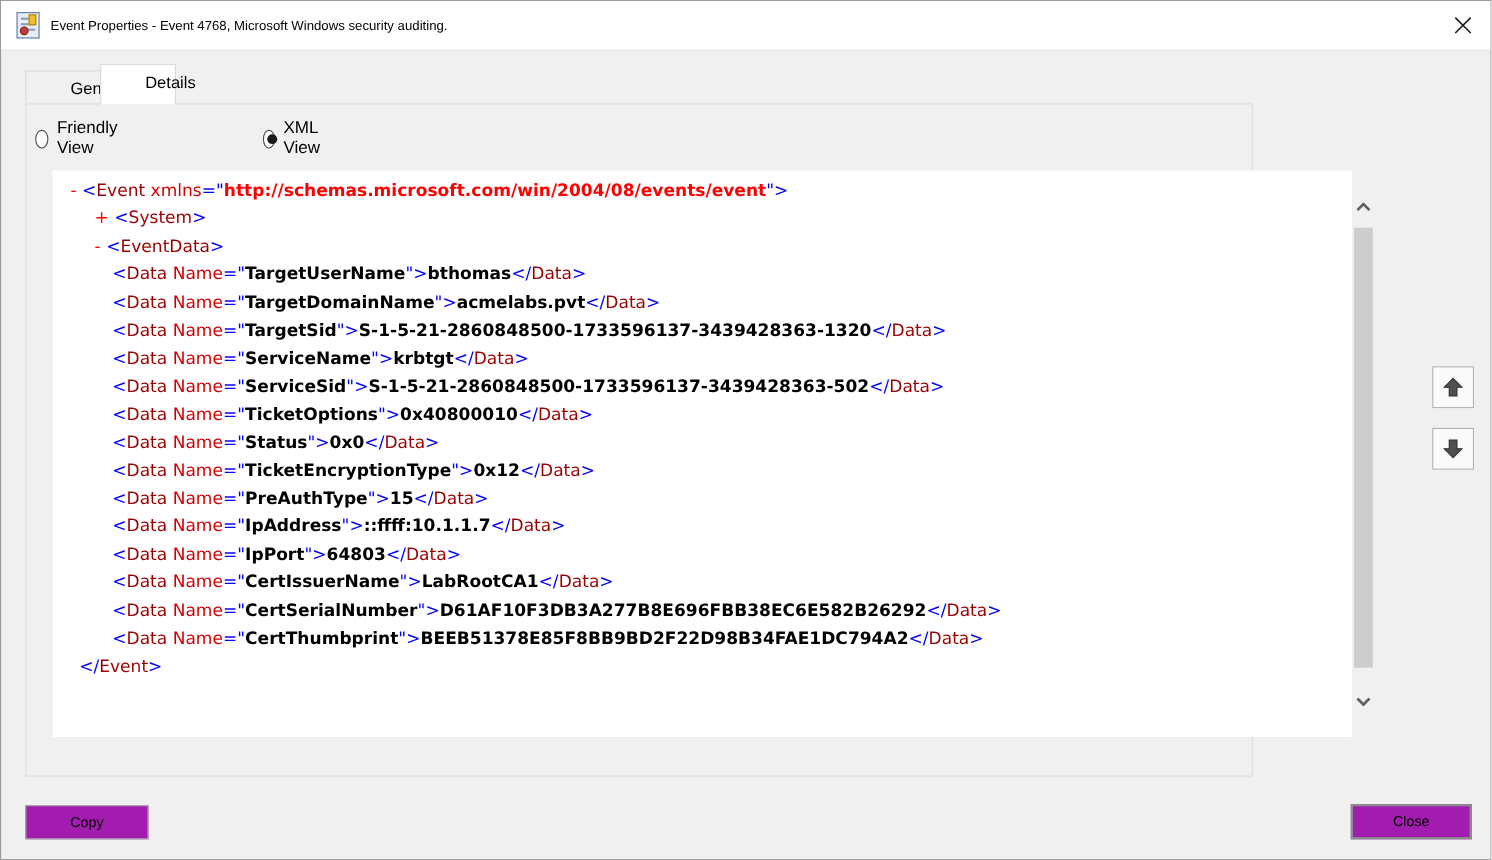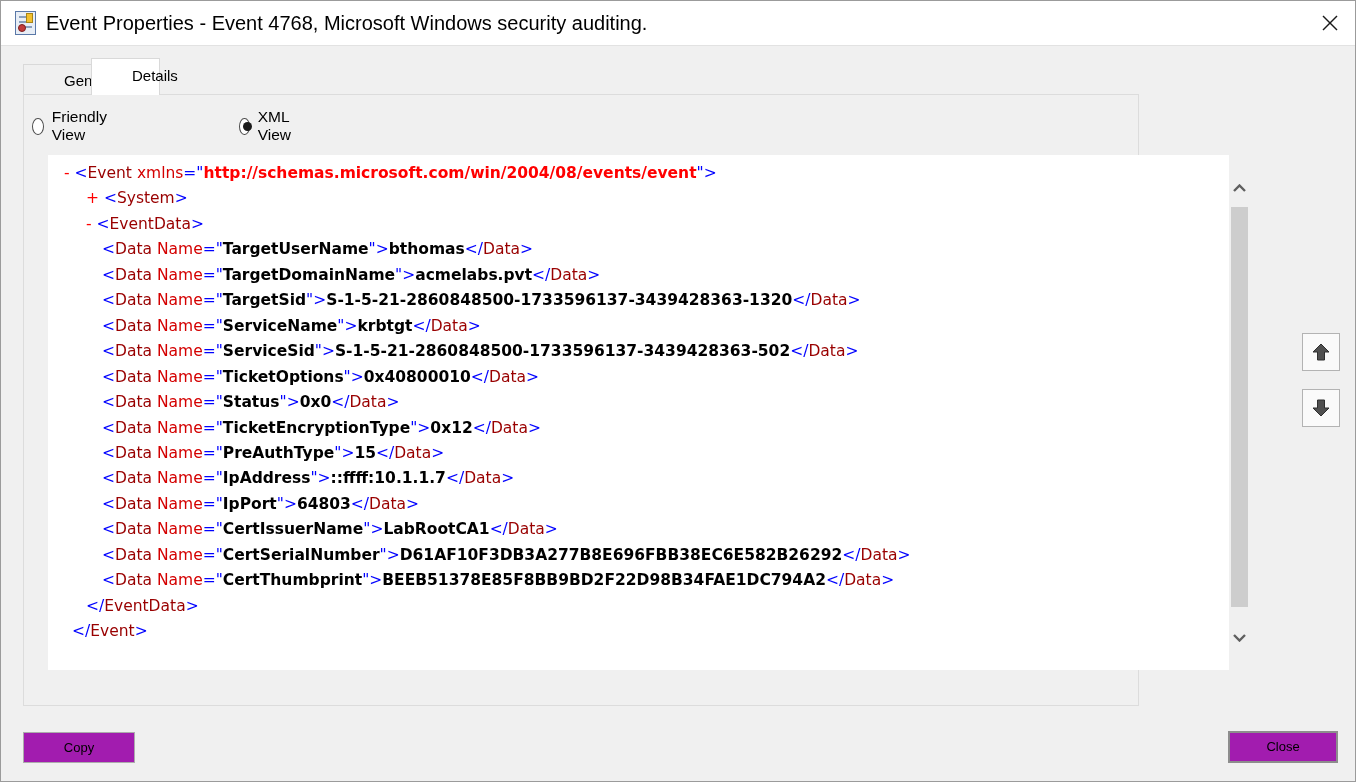--- a/index.html
+++ b/index.html
@@ -13,21 +13,21 @@
   .titlebar { position:absolute; left:0; top:0; width:100%; height:45px;
               background:#ffffff; border-bottom:1px solid #e2e2e2;
               display:flex; align-items:center; }
   .title-icon { position:relative; width:21px; height:24px; margin-left:14px;
                 background:#e8eef6; border:1px solid #5a78a8; }
   .title-icon .ln { position:absolute; left:3px; right:3px; height:2px; background:#8aa0bd; }
   .title-icon .dot-red { position:absolute; left:2px; bottom:2px; width:8px; height:8px;
                          background:#c23b3b; border-radius:50%; border:1px solid #7d1f1f; }
   .title-icon .dot-yellow { position:absolute; right:2px; top:1px; width:7px; height:10px;
                             background:#f2c02e; border:1px solid #a88416; }
-  .title-text { margin-left:10px; font-size:20px; color:#000; }
+  .title-text { margin-left:10px; font-size:12px; color:#000; }
   .close-x { position:absolute; right:14px; top:11px; width:22px; height:22px;
              cursor:pointer; display:flex; align-items:center; justify-content:center; }
 
   
   .tab { position:absolute; font-size:15px; color:#000; text-align:center;padding-left:40px; }
   .tab-inactive { left:22px; top:63px; width:69px; height:31px; line-height:31px;
                   background:#f0f0f0; border:1px solid #d9d9d9; border-bottom:none; z-index:1; }
   .tab-active { left:90px; top:57px; width:69px; height:37px; line-height:34px;
                 background:#ffffff; border:1px solid #d9d9d9; border-bottom:none; z-index:3; }
 
@@ -131,21 +131,20 @@
           <div class="xline" style="padding-left: 38px;"><span class="tok-p">&lt;</span><span class="tok-el">Data</span><span class="tok-p"> </span><span class="tok-at">Name</span><span class="tok-p">="</span><span class="tok-v">ServiceSid</span><span class="tok-p">"&gt;</span><span class="tok-v">S-1-5-21-2860848500-1733596137-3439428363-502</span><span class="tok-p">&lt;/</span><span class="tok-el">Data</span><span class="tok-p">&gt;</span></div>
           <div class="xline" style="padding-left: 38px;"><span class="tok-p">&lt;</span><span class="tok-el">Data</span><span class="tok-p"> </span><span class="tok-at">Name</span><span class="tok-p">="</span><span class="tok-v">TicketOptions</span><span class="tok-p">"&gt;</span><span class="tok-v">0x40800010</span><span class="tok-p">&lt;/</span><span class="tok-el">Data</span><span class="tok-p">&gt;</span></div>
           <div class="xline" style="padding-left: 38px;"><span class="tok-p">&lt;</span><span class="tok-el">Data</span><span class="tok-p"> </span><span class="tok-at">Name</span><span class="tok-p">="</span><span class="tok-v">Status</span><span class="tok-p">"&gt;</span><span class="tok-v">0x0</span><span class="tok-p">&lt;/</span><span class="tok-el">Data</span><span class="tok-p">&gt;</span></div>
           <div class="xline" style="padding-left: 38px;"><span class="tok-p">&lt;</span><span class="tok-el">Data</span><span class="tok-p"> </span><span class="tok-at">Name</span><span class="tok-p">="</span><span class="tok-v">TicketEncryptionType</span><span class="tok-p">"&gt;</span><span class="tok-v">0x12</span><span class="tok-p">&lt;/</span><span class="tok-el">Data</span><span class="tok-p">&gt;</span></div>
           <div class="xline" style="padding-left: 38px;"><span class="tok-p">&lt;</span><span class="tok-el">Data</span><span class="tok-p"> </span><span class="tok-at">Name</span><span class="tok-p">="</span><span class="tok-v">PreAuthType</span><span class="tok-p">"&gt;</span><span class="tok-v">15</span><span class="tok-p">&lt;/</span><span class="tok-el">Data</span><span class="tok-p">&gt;</span></div>
           <div class="xline" style="padding-left: 38px;"><span class="tok-p">&lt;</span><span class="tok-el">Data</span><span class="tok-p"> </span><span class="tok-at">Name</span><span class="tok-p">="</span><span class="tok-v">IpAddress</span><span class="tok-p">"&gt;</span><span class="tok-v">::ffff:10.1.1.7</span><span class="tok-p">&lt;/</span><span class="tok-el">Data</span><span class="tok-p">&gt;</span></div>
           <div class="xline" style="padding-left: 38px;"><span class="tok-p">&lt;</span><span class="tok-el">Data</span><span class="tok-p"> </span><span class="tok-at">Name</span><span class="tok-p">="</span><span class="tok-v">IpPort</span><span class="tok-p">"&gt;</span><span class="tok-v">64803</span><span class="tok-p">&lt;/</span><span class="tok-el">Data</span><span class="tok-p">&gt;</span></div>
           <div class="xline" style="padding-left: 38px;"><span class="tok-p">&lt;</span><span class="tok-el">Data</span><span class="tok-p"> </span><span class="tok-at">Name</span><span class="tok-p">="</span><span class="tok-v">CertIssuerName</span><span class="tok-p">"&gt;</span><span class="tok-v">LabRootCA1</span><span class="tok-p">&lt;/</span><span class="tok-el">Data</span><span class="tok-p">&gt;</span></div>
           <div class="xline" style="padding-left: 38px;"><span class="tok-p">&lt;</span><span class="tok-el">Data</span><span class="tok-p"> </span><span class="tok-at">Name</span><span class="tok-p">="</span><span class="tok-v">CertSerialNumber</span><span class="tok-p">"&gt;</span><span class="tok-v">D61AF10F3DB3A277B8E696FBB38EC6E582B26292</span><span class="tok-p">&lt;/</span><span class="tok-el">Data</span><span class="tok-p">&gt;</span></div>
           <div class="xline" style="padding-left: 38px;"><span class="tok-p">&lt;</span><span class="tok-el">Data</span><span class="tok-p"> </span><span class="tok-at">Name</span><span class="tok-p">="</span><span class="tok-v">CertThumbprint</span><span class="tok-p">"&gt;</span><span class="tok-v">BEEB51378E85F8BB9BD2F22D98B34FAE1DC794A2</span><span class="tok-p">&lt;/</span><span class="tok-el">Data</span><span class="tok-p">&gt;</span></div>
-          <div class="xline" style="padding-left: 22px;"><span class="tok-p">&lt;/</span><span class="tok-el">EventData</span><span class="tok-p">&gt;</span></div>
           <div class="xline" style="padding-left: 8px;"><span class="tok-p">&lt;/</span><span class="tok-el">Event</span><span class="tok-p">&gt;</span></div>
         </div>
       <div class="vscroll">
         <div class="vs-arrow vs-up">
           <svg width="13" height="8" viewBox="0 0 13 8">
               <polyline points="1,7 6.5,1.5 12,7" fill="none" stroke="#5f5f5f" stroke-width="2.4"></polyline>
             </svg>
         </div>
         <div class="vs-thumb"></div>
         <div class="vs-arrow vs-down">

